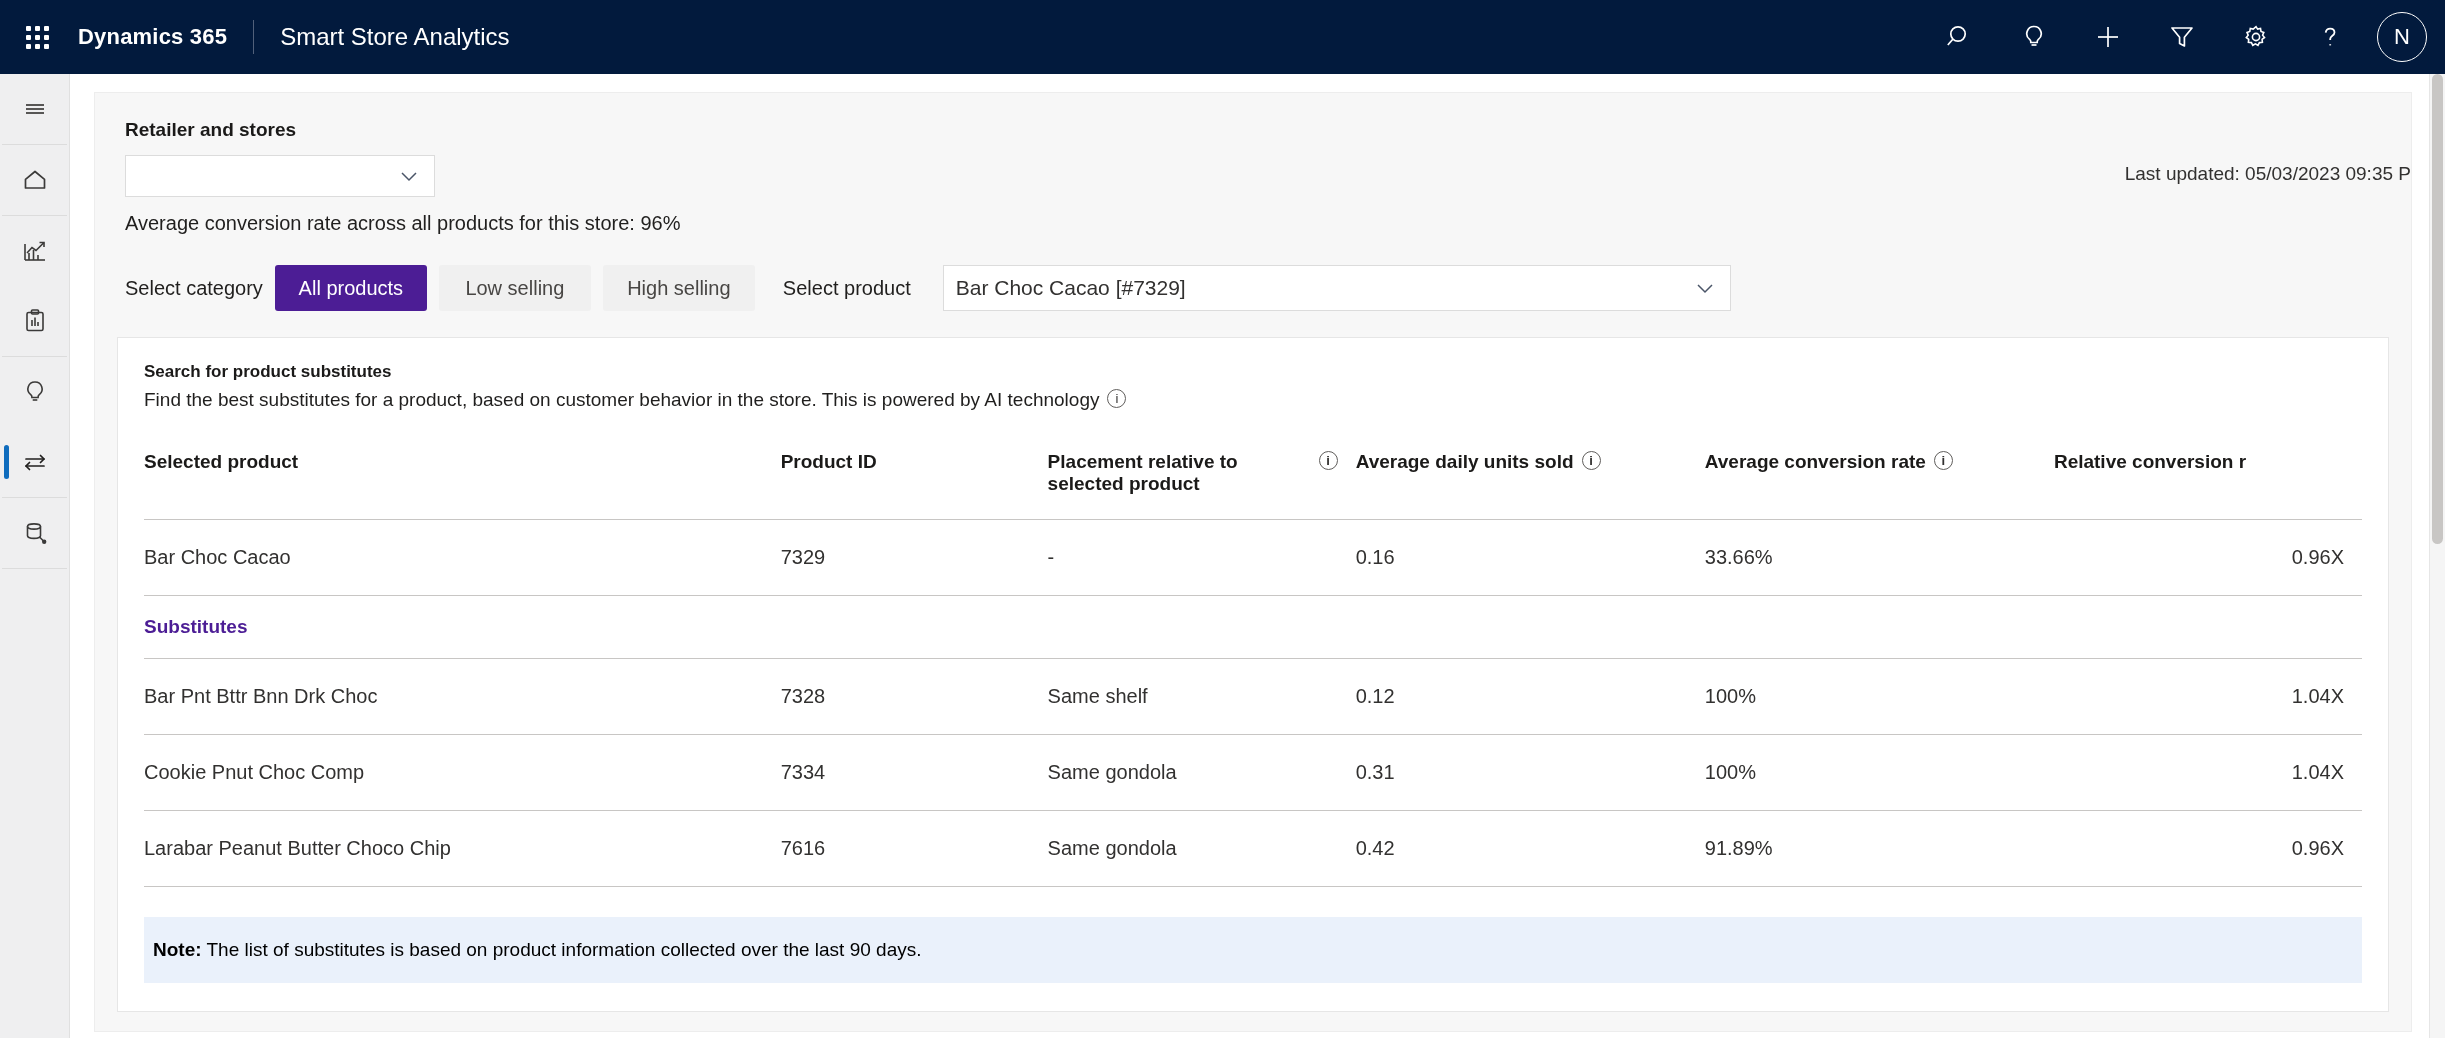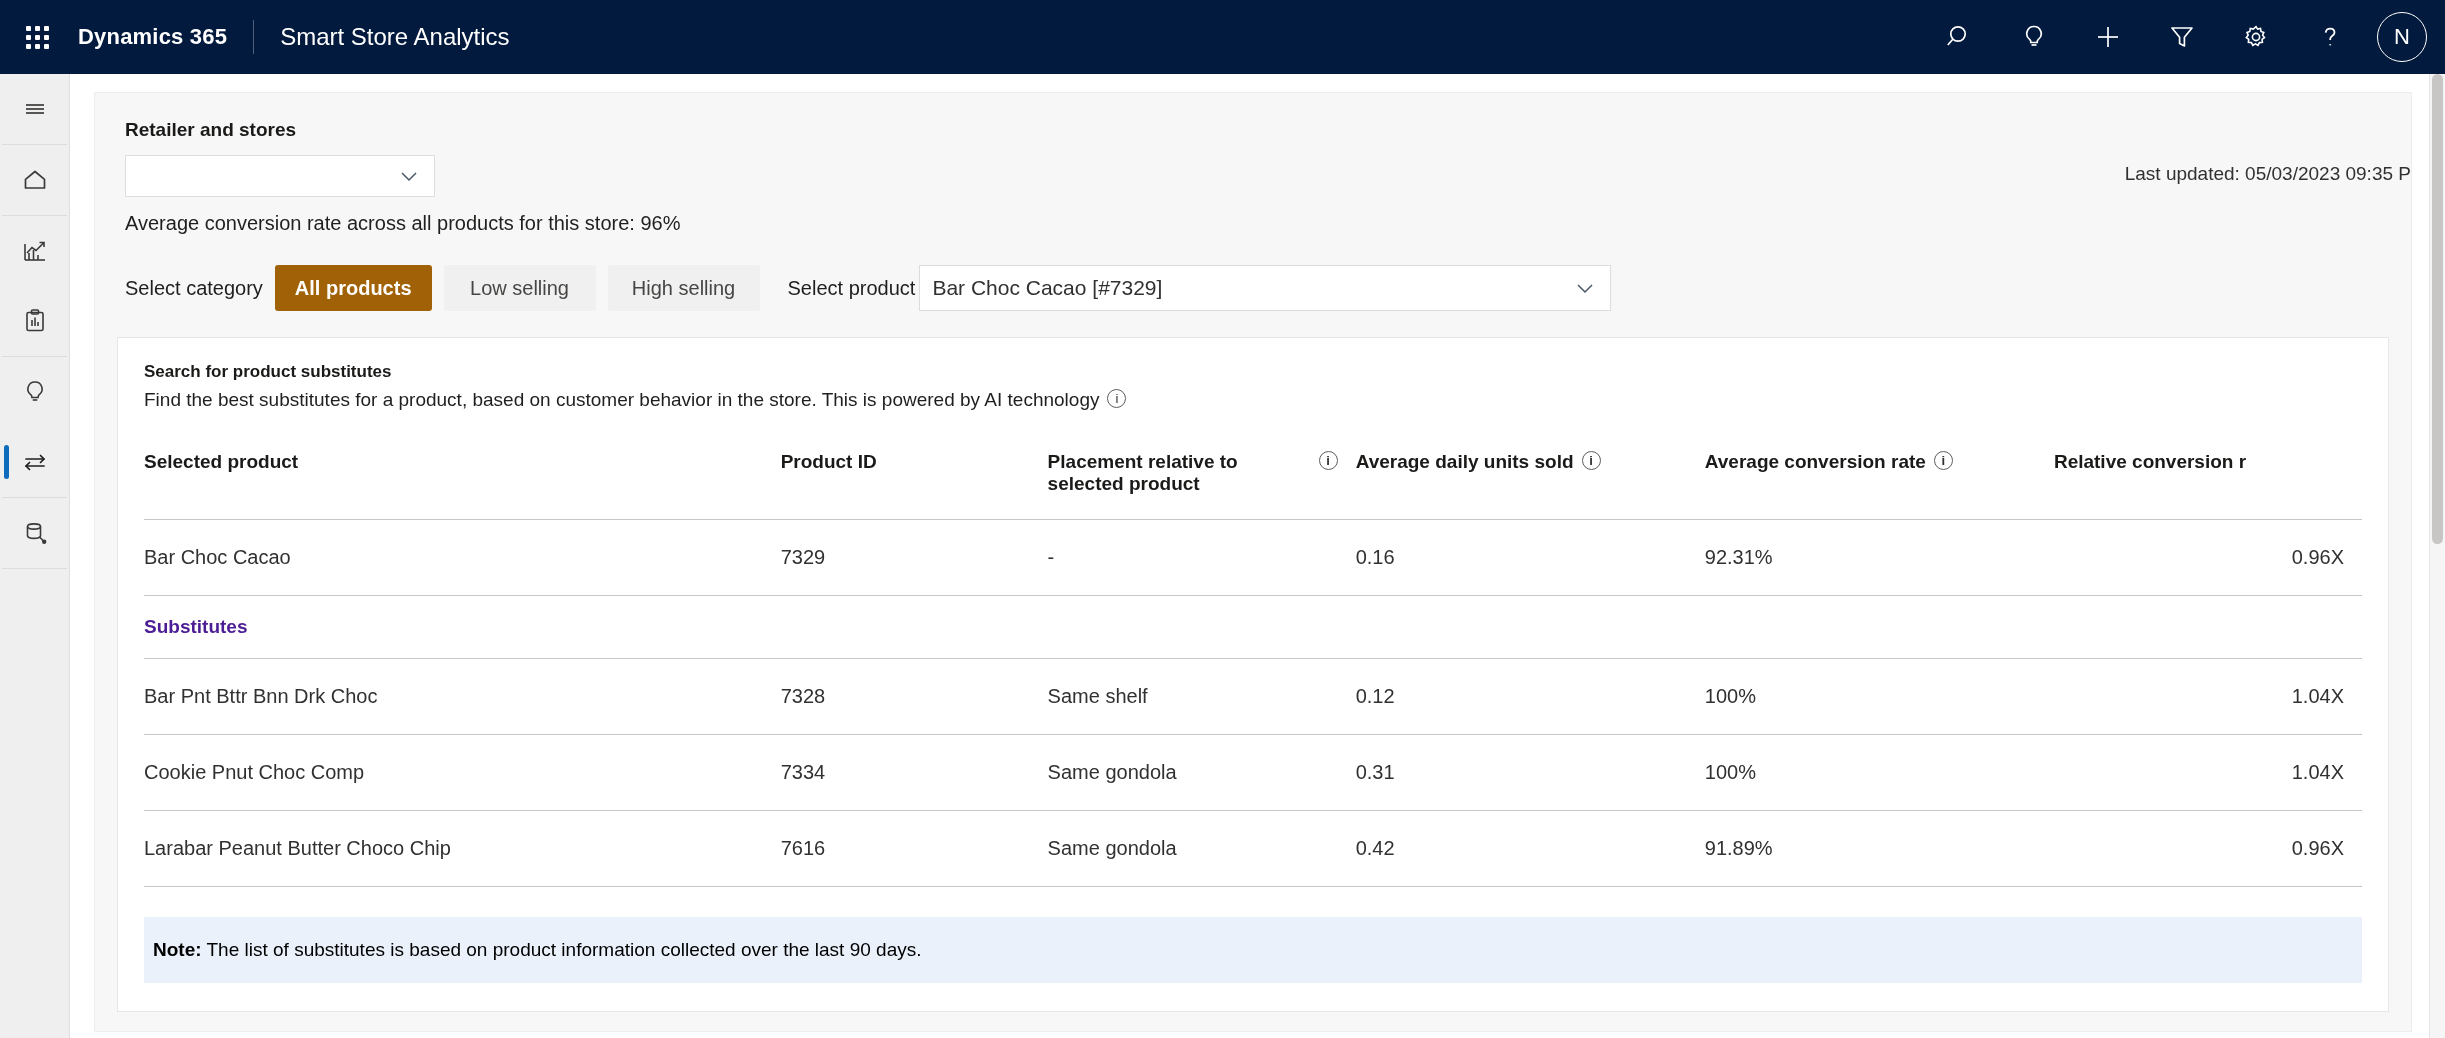--- a/index.html
+++ b/index.html
@@ -117,25 +117,25 @@
   .ctrl-lbl { font-size: 20px; color: #201f1e; white-space: nowrap; }
   .pill {
     height: 46px; min-width: 152px;
     margin-left: 12px;
     display: flex; align-items: center; justify-content: center;
     padding: 0 20px;
     font-size: 20px; color: #484644;
     background: #f0f0f0; border: none; border-radius: 3px;
     cursor: pointer; font-family: inherit; white-space: nowrap;
   }
-  .pill.sel { background: #a16207; color: #ffffff; font-weight: bold; }
+  .pill.sel { background: #4c1d95; color: #ffffff; font-weight: normal; }
   .ctrl-lbl.prod { margin-left: 28px; }
   .prod-combo {
-    margin-left: 4px; margin-top: 0;
-    width: 692px; height: 46px;
+    margin-left: 32px; margin-top: 0;
+    width: 788px; height: 46px;
   }
   .prod-combo .val { font-size: 21px; }
 
   
   .card {
     margin: 26px 22px 0 22px;
     background: #ffffff;
     border: 1px solid #e6e6e6;
     padding: 24px 26px 28px 26px;
     position: relative;
@@ -418,21 +418,21 @@
                 </span>
             </th>
           </tr>
         </thead>
         <tbody>
           <tr>
             <td class="c-name">Bar Choc Cacao</td>
             <td class="c-pid">7329</td>
             <td class="c-place dash">-</td>
             <td class="c-units">0.16</td>
-            <td class="c-conv">92.31%</td>
+            <td class="c-conv">33.66%</td>
             <td class="c-rel">0.96X</td>
           </tr>
 
           <tr class="grouprow">
             <td class="c-name" colspan="6">Substitutes</td>
           </tr>
 
           <tr>
             <td class="c-name">Bar Pnt Bttr Bnn Drk Choc</td>
             <td class="c-pid">7328</td>

